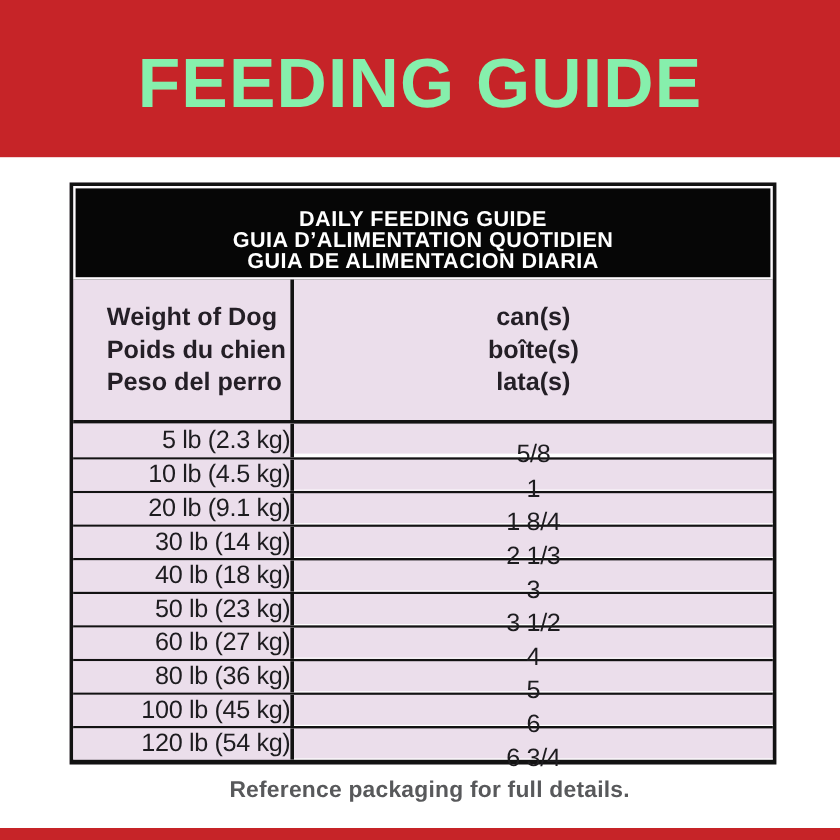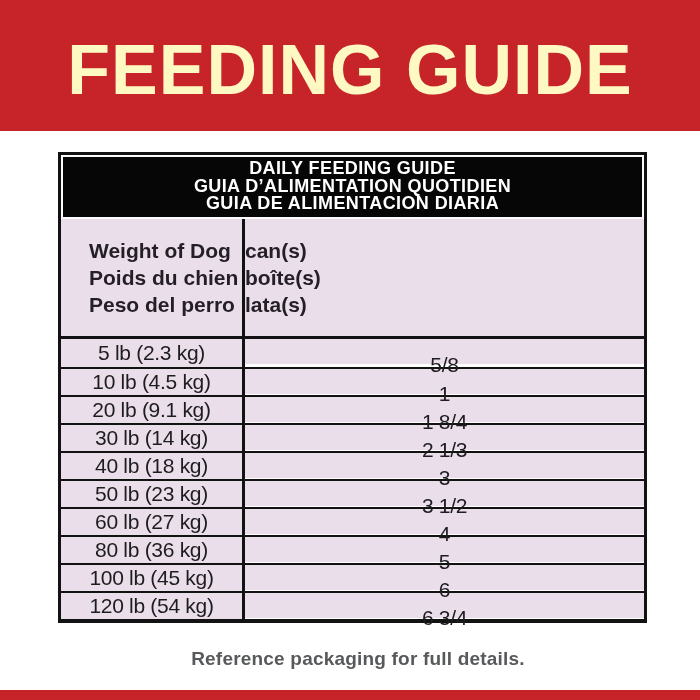--- a/index.html
+++ b/index.html
@@ -19,77 +19,77 @@
   }
 
   
   .top-band {
     position: absolute; top: 0; left: 0;
     width: 700px; height: 131px;
     background: var(--red);
     display: flex; align-items: center; justify-content: center;
   }
   .main-title {
-    color: #fef9c3;
-    font-size: 70px;
+    color: #86efac;
+    font-size: 58px;
     font-weight: bold;
     letter-spacing: 1px;
     padding-top: 8px;
     white-space: nowrap;
   }
 
   
   .ftable {
     position: absolute; left: 58px; top: 152px;
     width: 589px;
     border: 3px solid var(--line);
     border-bottom-width: 4px;
     background: var(--pink);
   }
   .black-header {
     background: #060606;
     border: 2px solid #fdfafd;
     color: #ffffff;
     text-align: center;
-    padding: 3px 0 4px;
+    padding: 17px 0 4px;
   }
   .bh-line {
     font-size: 18px;
     font-weight: bold;
     line-height: 17.5px;
     letter-spacing: 0.4px;
     white-space: nowrap;
   }
 
   .col-header { display: flex; height: 120px; border-bottom: 3px solid var(--line); }
   .cell-left {
     flex: 0 0 184px;
     border-right: 3px solid var(--line);
   }
   .col-header .cell-left {
     display: flex; flex-direction: column; justify-content: center;
     padding-left: 28px;
   }
   .col-header .cell-right {
     flex: 1;
-    display: flex; flex-direction: column; justify-content: center; align-items: flex-start; border-radius: 20px;
+    display: flex; flex-direction: column; justify-content: center; align-items: center; border-radius: 20px;
   }
   .ch-line {
     font-size: 21px;
     font-weight: bold;
     line-height: 27px;
     color: var(--text-dark);
     white-space: nowrap;
   }
 
   .data-row { display: flex; height: 28px; }
   .data-row + .data-row { border-top: 2px solid var(--line); }
   .data-row .cell-left {
     background: var(--pink);
-    display: flex; align-items: center; justify-content: center;
+    display: flex; align-items: center; justify-content: flex-end;
   }
   .data-row .cell-right {
     flex: 1; background: #ffffff;
     display: flex; align-items: center; justify-content: center; margin-top: 25px;
   }
   .data-text {
     font-size: 21px;
     color: #1d1c1f;
     letter-spacing: -0.3px;
     white-space: nowrap;

